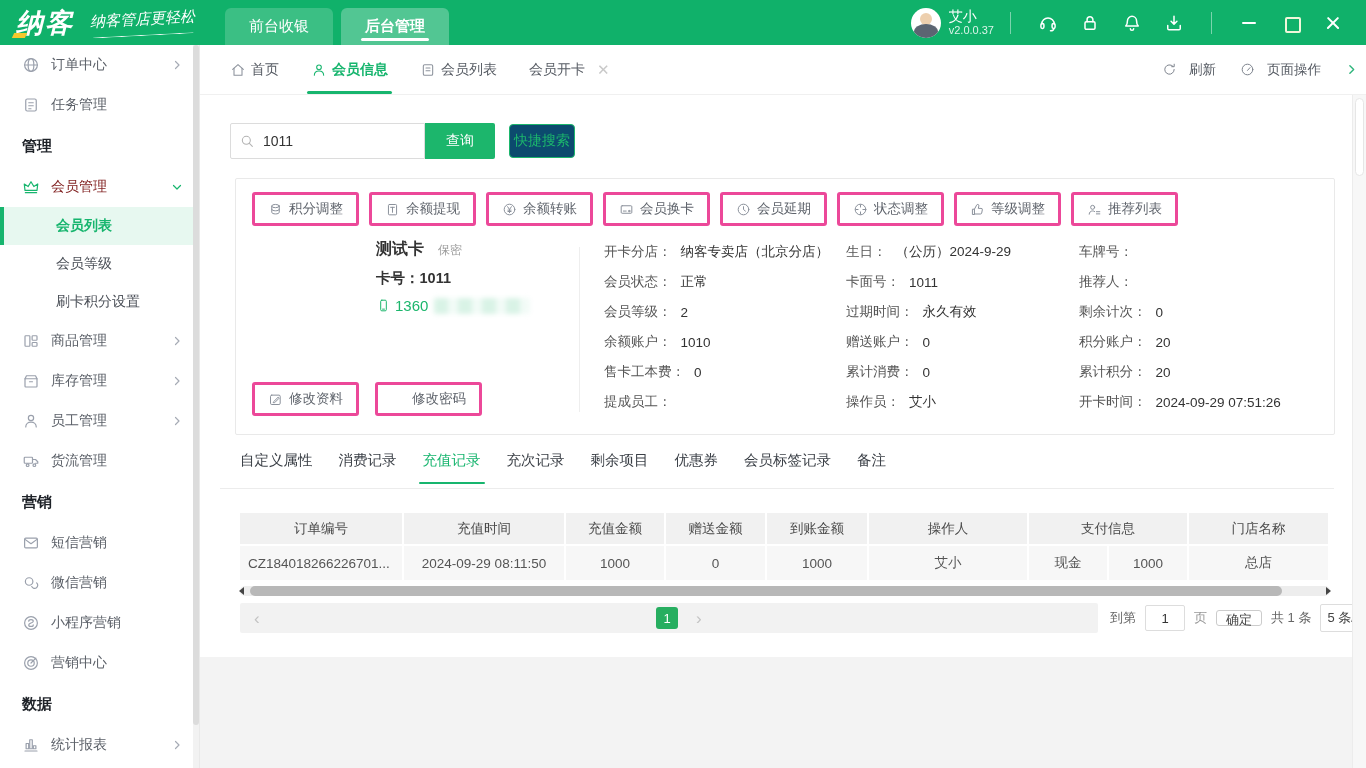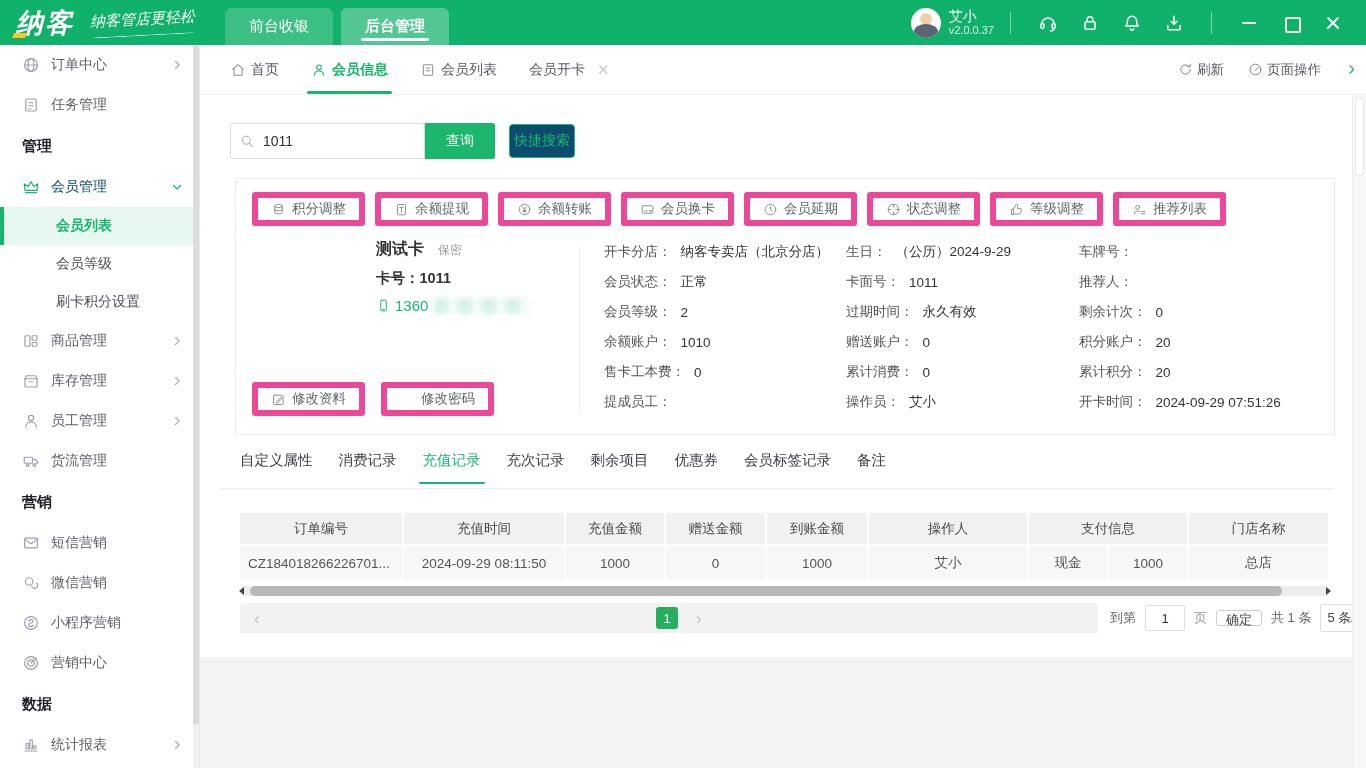--- a/index.html
+++ b/index.html
@@ -37,57 +37,57 @@
   .wb-close::before{transform:rotate(45deg)} .wb-close::after{transform:rotate(-45deg)}
 
   
   .sidebar{position:absolute;top:45px;left:0;width:200px;bottom:0;background:#fff;border-right:1px solid #e9e9e9;overflow:hidden;z-index:20}
   .sb-track{position:absolute;right:0;top:0;bottom:0;width:6px;background:#f2f2f2}
   .sb-thumb{position:absolute;right:0;top:0;width:6px;height:94%;background:#dcdcdc;border-radius:3px}
   .sb-item{height:40px;display:flex;align-items:center;padding-left:22px;gap:11px;font-size:14px;color:#5b6068;cursor:pointer;position:relative}
   .sb-item .ic{width:18px;height:18px;color:#9aa0ac}
   .sb-item .arr{position:absolute;right:16px;width:12px;height:12px;color:#a6abb5}
   .sb-item .arr svg{stroke-width:2.4}
-  .sb-item.act{color:#0c4a6e}.sb-item.act .ic,.sb-item.act .arr{color:#17b56e}
+  .sb-item.act{color:#7f1d1d}.sb-item.act .ic,.sb-item.act .arr{color:#17b56e}
   .sb-section{height:42px;display:flex;align-items:center;padding-left:22px;font-size:15px;font-weight:bold;color:#1e2228}
   .sb-child{height:38px;display:flex;align-items:center;padding-left:52px;font-size:14px;color:#4a4f57;cursor:pointer;border-left:4px solid transparent}
   .sb-child.sel{background:#e7f8f0;border-left-color:#17b56e;color:#17b56e;font-weight:bold}
 
   
   .main{position:absolute;left:200px;top:45px;right:0;bottom:0;background:#f3f3f3;overflow:hidden}
   .tabbar{position:absolute;top:0;left:0;right:0;height:50px;background:#fff;border-bottom:1px solid #f0f0f0;display:flex;align-items:center;z-index:5}
   .pg-tab{display:flex;align-items:center;gap:5px;font-size:14px;color:#565b63;margin-left:32px;height:100%;position:relative;cursor:pointer;white-space:nowrap}
   .pg-tab:first-child{margin-left:30px}
   .pg-tab .ic{width:16px;height:16px;color:#8d939d}
   .pg-tab.active{color:#17b56e;font-weight:bold}
   .pg-tab.active .ic{color:#17b56e}
   .pg-tab.active::after{content:"";position:absolute;left:-4px;right:-4px;bottom:0;height:3px;background:#17b56e;border-radius:2px}
   .pg-close{color:#c9c9c9;font-size:15px;margin-left:7px;cursor:pointer}
   .tabbar-right{margin-left:auto;display:flex;align-items:center;gap:24px;font-size:13.5px;color:#565b63;margin-right:8px}
-  .tb-action{display:flex;align-items:center;gap:4px;cursor:pointer;white-space:nowrap}
+  .tb-action{display:flex;align-items:center;gap:12px;cursor:pointer;white-space:nowrap}
   .tb-action .ic{width:15px;height:15px;color:#7e848e}
   .chev-green{width:13px;height:13px;color:#2fb57c;cursor:pointer}
   .chev-green svg{stroke-width:2.6}
 
   .page{position:absolute;left:0;top:50px;width:1152px;height:562px;background:#fff;overflow:hidden}
   .rscroll{position:absolute;right:0;top:50px;bottom:0;width:14px;background:#f7f7f7;border-left:1px solid #ececec;z-index:4}
   .rscroll .thumb{position:absolute;left:2px;right:2px;top:3px;height:78px;background:#fff;border:1px solid #e6e6e6;border-radius:5px}
 
   
   .search-row{position:absolute;left:30px;top:28px;display:flex;align-items:center}
   .search-box{display:flex;position:relative}
   .search-box .ic{position:absolute;left:9px;top:10px;width:16px;height:16px;color:#b3b3b3;z-index:2}
   .search-input{width:195px;height:36px;border:1px solid #dcdcdc;border-radius:2px 0 0 2px;padding:0 8px 0 32px;font-size:14px;color:#333;outline:none}
   .btn-query{width:70px;height:36px;background:#1cb66c;color:#fff;border:none;font-size:14px;border-radius:0 2px 2px 0;cursor:pointer}
   .btn-quick{margin-left:14px;height:34px;padding:0 4px;background:#0c4a6e;border:1px solid #1cb66c;color:#1cb66c;font-size:14px;border-radius:4px;cursor:pointer}
 
   
   .card{position:absolute;left:35px;top:83px;width:1100px;height:257px;border:1px solid #e9e9e9;border-radius:2px;background:#fff}
   .actions{position:absolute;left:16px;top:13px;display:flex;gap:10px}
-  .act-btn{height:34px;padding:0 13px;display:flex;align-items:center;gap:6px;background:#fff;border:6px solid #ec4899;border-radius:3px;font-size:13.5px;color:#5f646c;cursor:pointer;white-space:nowrap}
+  .act-btn{height:34px;padding:0 13px;display:flex;align-items:center;gap:6px;background:#fff;border:3px solid #ec4899;border-radius:3px;font-size:13.5px;color:#5f646c;cursor:pointer;white-space:nowrap}
   .act-btn .ic{width:15px;height:15px;color:#8b919b}
 
   .avatar-wrap{position:absolute;left:22px;top:66px;width:104px}
   .avatar-big{width:92px;height:92px;margin:0 auto;border-radius:50%;border:3px solid #4a90f0;background:#f3f3f3;overflow:hidden;display:flex;align-items:flex-end;justify-content:center}
   .avatar-big .ic{width:72px;height:72px;color:#d9d9d9}
   .ribbon{position:relative;margin-top:-22px;z-index:2;height:26px}
   .ribbon .band{position:absolute;left:4px;right:4px;height:26px;background:linear-gradient(#5da0ff,#3d7ef2);border-radius:4px;color:#fff;font-size:14px;display:flex;align-items:center;justify-content:center;z-index:2}
   .ribbon::before,.ribbon::after{content:"";position:absolute;top:6px;width:26px;height:24px;background:#3d7ef2;z-index:1}
   .ribbon::before{left:-12px;transform:skewY(-10deg)}
   .ribbon::after{right:-12px;transform:skewY(10deg)}

